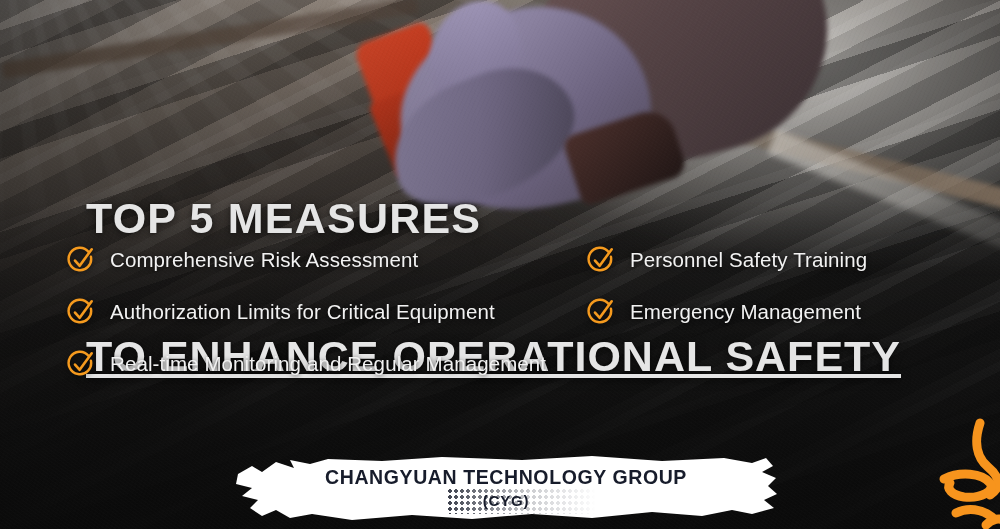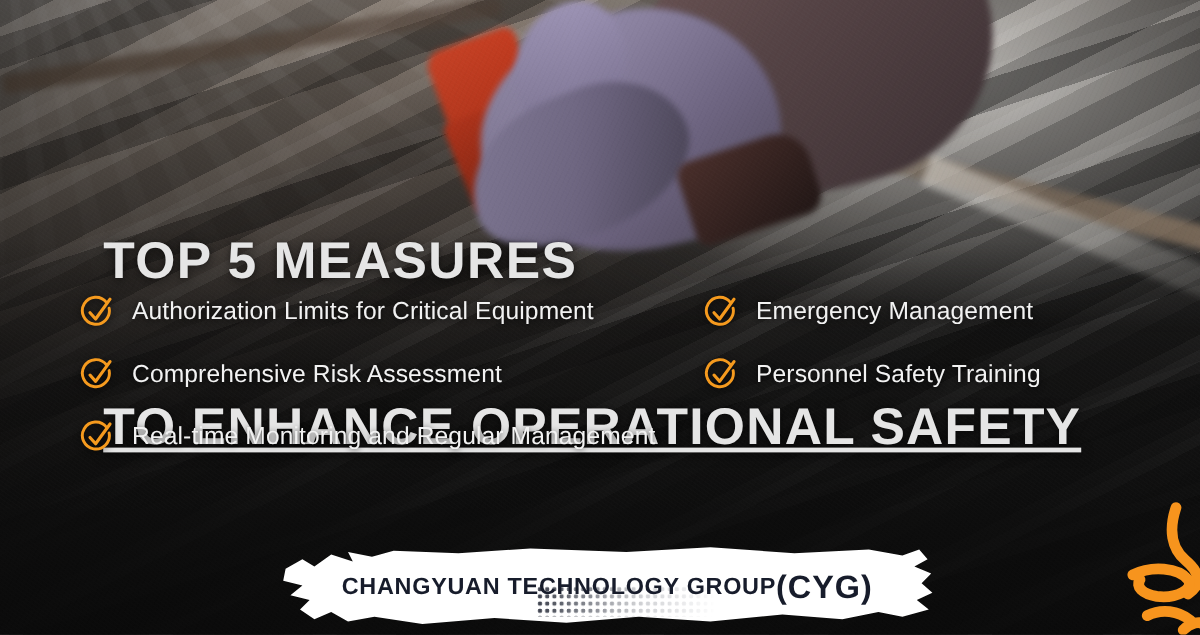--- a/index.html
+++ b/index.html
@@ -190,32 +190,32 @@
     text-shadow:0 1px 5px rgba(0,0,0,.75);
   }
 
   
   .banner{
     position:absolute;left:232px;top:452px;width:548px;height:72px;
   }
   .banner svg{position:absolute;inset:0;width:100%;height:100%;}
   .banner-text{
     position:absolute;inset:0;
-    display:flex;flex-direction:row;
+    display:flex;flex-direction:column;
     align-items:center;justify-content:center;
     color:#171c2b;
     font-weight:bold;
     font-size:19.5px;
     line-height:24px;
     letter-spacing:.6px;
     text-transform:uppercase;
     padding-top:2px;
     z-index:3;
   }
-  .banner-text .l2{font-size:27px;letter-spacing:.8px;}
+  .banner-text .l2{font-size:15px;letter-spacing:.8px;}
 
   
   .speckle{
     position:absolute;left:215px;top:36px;width:150px;height:26px;z-index:2;
     background-image:
       radial-gradient(circle, #1d2230 42%, rgba(0,0,0,0) 46%);
     background-size:6px 6px;
     -webkit-mask-image:linear-gradient(90deg, rgba(0,0,0,.95), rgba(0,0,0,.25) 55%, rgba(0,0,0,0) 100%);
     mask-image:linear-gradient(90deg, rgba(0,0,0,.95), rgba(0,0,0,.25) 55%, rgba(0,0,0,0) 100%);
     opacity:.9;
@@ -265,57 +265,57 @@
 
       <div class="row">
         <div class="col-l">
           <div class="item">
             <span class="check">
               <svg viewBox="0 0 32 32" aria-hidden="true">
                 <path d="M24.2 7.4 A12 12 0 1 0 26.6 12.6" fill="none" stroke="#F59A1E" stroke-width="2.6" stroke-linecap="round"></path>
                 <path d="M9.6 16.6 L14.6 22.2 L27.4 4.6" fill="none" stroke="#F59A1E" stroke-width="2.8" stroke-linecap="round" stroke-linejoin="round"></path>
               </svg>
             </span>
-            <span class="item-label">Authorization Limits for Critical Equipment</span>
+            <span class="item-label">Comprehensive Risk Assessment</span>
           </div>
         </div>
         <div class="col-r">
           <div class="item">
             <span class="check">
               <svg viewBox="0 0 32 32" aria-hidden="true">
                 <path d="M24.2 7.4 A12 12 0 1 0 26.6 12.6" fill="none" stroke="#F59A1E" stroke-width="2.6" stroke-linecap="round"></path>
                 <path d="M9.6 16.6 L14.6 22.2 L27.4 4.6" fill="none" stroke="#F59A1E" stroke-width="2.8" stroke-linecap="round" stroke-linejoin="round"></path>
               </svg>
             </span>
-            <span class="item-label">Emergency Management</span>
+            <span class="item-label">Personnel Safety Training</span>
           </div>
         </div>
       </div>
 
       <div class="row">
         <div class="col-l">
           <div class="item">
             <span class="check">
               <svg viewBox="0 0 32 32" aria-hidden="true">
                 <path d="M24.2 7.4 A12 12 0 1 0 26.6 12.6" fill="none" stroke="#F59A1E" stroke-width="2.6" stroke-linecap="round"></path>
                 <path d="M9.6 16.6 L14.6 22.2 L27.4 4.6" fill="none" stroke="#F59A1E" stroke-width="2.8" stroke-linecap="round" stroke-linejoin="round"></path>
               </svg>
             </span>
-            <span class="item-label">Comprehensive Risk Assessment</span>
+            <span class="item-label">Authorization Limits for Critical Equipment</span>
           </div>
         </div>
         <div class="col-r">
           <div class="item">
             <span class="check">
               <svg viewBox="0 0 32 32" aria-hidden="true">
                 <path d="M24.2 7.4 A12 12 0 1 0 26.6 12.6" fill="none" stroke="#F59A1E" stroke-width="2.6" stroke-linecap="round"></path>
                 <path d="M9.6 16.6 L14.6 22.2 L27.4 4.6" fill="none" stroke="#F59A1E" stroke-width="2.8" stroke-linecap="round" stroke-linejoin="round"></path>
               </svg>
             </span>
-            <span class="item-label">Personnel Safety Training</span>
+            <span class="item-label">Emergency Management</span>
           </div>
         </div>
       </div>
 
       <div class="row">
         <div class="col-l">
           <div class="item">
             <span class="check">
               <svg viewBox="0 0 32 32" aria-hidden="true">
                 <path d="M24.2 7.4 A12 12 0 1 0 26.6 12.6" fill="none" stroke="#F59A1E" stroke-width="2.6" stroke-linecap="round"></path>

